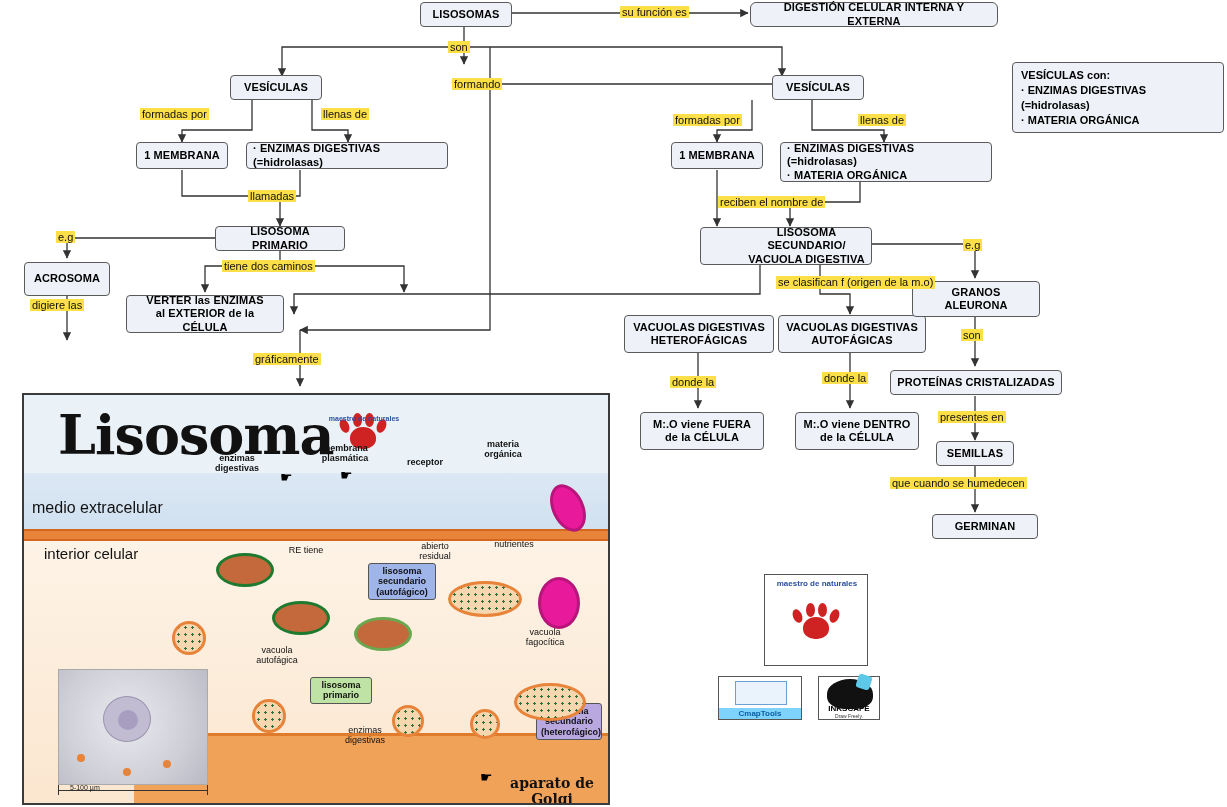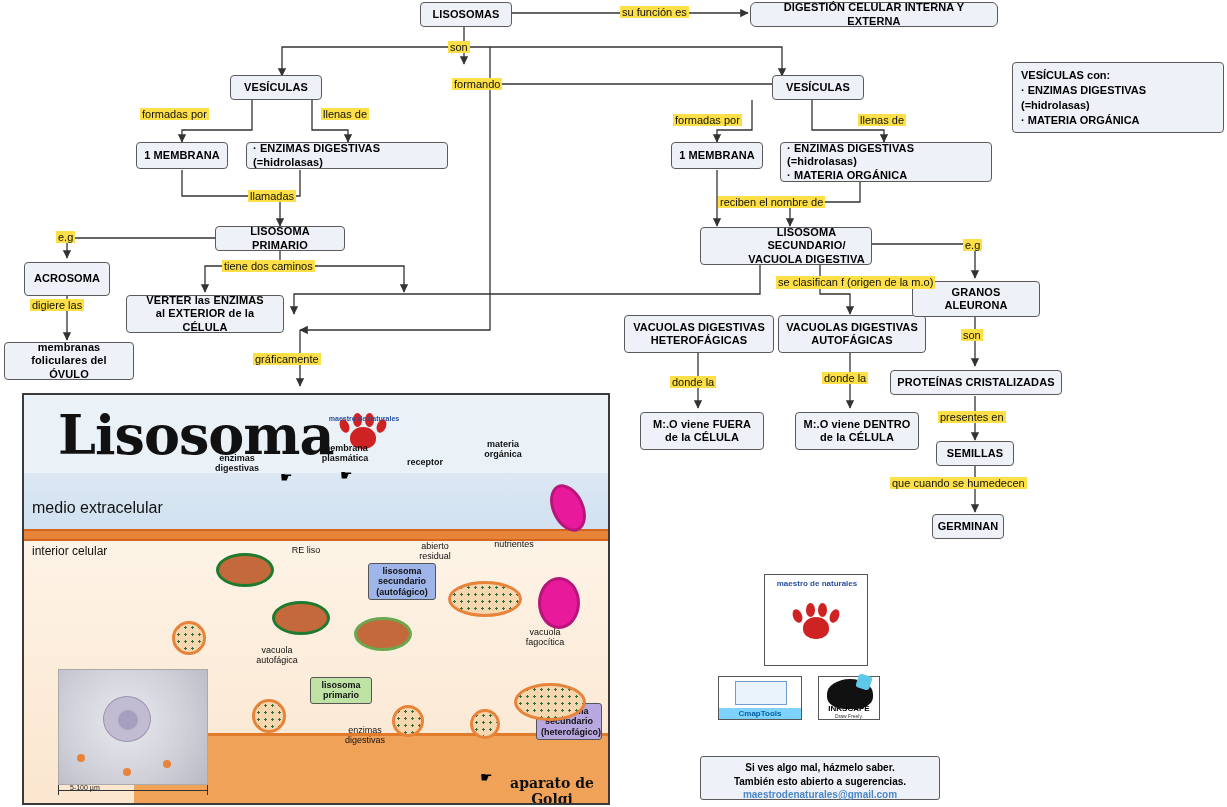--- a/index.html
+++ b/index.html
@@ -281,22 +281,20 @@
 
   <div class="node" style="left:671px; top:142px; width:92px; height:27px;">1 MEMBRANA</div>
 
   <div class="node left" style="left:780px; top:142px; width:212px; height:40px;">· ENZIMAS DIGESTIVAS (=hidrolasas)
 · MATERIA ORGÁNICA</div>
 
   <div class="node" style="left:215px; top:226px; width:130px; height:25px;">LISOSOMA PRIMARIO</div>
 
   <div class="node" style="left:24px; top:262px; width:86px; height:34px;">ACROSOMA</div>
 
-  <div class="node" style="left:4px; top:342px; width:130px; height:38px;">membranas
-foliculares del ÓVULO</div>
 
   <div class="node" style="left:126px; top:295px; width:158px; height:38px;">VERTER las ENZIMAS
 al EXTERIOR de la CÉLULA</div>
 
 
   <div class="node" style="left:700px; top:227px; width:172px; height:38px;padding-left:47px;">LISOSOMA SECUNDARIO/
 VACUOLA DIGESTIVA</div>
 
   <div class="node" style="left:624px; top:315px; width:150px; height:38px;">VACUOLAS DIGESTIVAS
 HETEROFÁGICAS</div>
@@ -309,21 +307,21 @@
 
   <div class="node" style="left:795px; top:412px; width:124px; height:38px;">M:.O viene DENTRO
 de la CÉLULA</div>
 
   <div class="node" style="left:912px; top:281px; width:128px; height:36px;">GRANOS ALEURONA</div>
 
   <div class="node" style="left:890px; top:370px; width:172px; height:25px;">PROTEÍNAS CRISTALIZADAS</div>
 
   <div class="node" style="left:936px; top:441px; width:78px; height:25px;">SEMILLAS</div>
 
-  <div class="node" style="left:932px; top:514px; width:72px; height:25px;">GERMINAN</div>
+  <div class="node" style="left:932px; top:514px; width:106px; height:25px;">GERMINAN</div>
 
   <div class="lbl" style="left:620px; top:6px;">su función es</div>
   <div class="lbl" style="left:448px; top:41px;">son</div>
   <div class="lbl" style="left:140px; top:108px;">formadas por</div>
   <div class="lbl" style="left:321px; top:108px;">llenas de</div>
   <div class="lbl" style="left:452px; top:78px;">formando</div>
   <div class="lbl" style="left:673px; top:114px;">formadas por</div>
   <div class="lbl" style="left:858px; top:114px;">llenas de</div>
   <div class="lbl" style="left:248px; top:190px;">llamadas</div>
   <div class="lbl" style="left:56px; top:231px;">e.g</div>
@@ -361,31 +359,31 @@
       </div>
       <div class="pawtext" style="left:2px; top:14px; width:76px; text-align:center;">maestro de naturales</div>
     </div>
 
     <div id="medio"></div>
     <div id="membrane"></div>
     <div id="interior"></div>
     <div id="golgiband"></div>
 
     <div class="figlabel plain" style="left:8px; top:104px; font-size:16px; text-align:left;">medio extracelular</div>
-    <div class="figlabel plain" style="left:8px; top:150px; font-size:12px; text-align:left;">interior celular</div>
+    <div class="figlabel plain" style="left:20px; top:150px; font-size:15px; text-align:left;">interior celular</div>
 
     <div class="figlabel" style="left:180px; top:58px; width:66px;">enzimas
 digestivas</div>
     <div class="figlabel" style="left:284px; top:48px; width:74px;">membrana
 plasmática</div>
     <div class="figlabel" style="left:372px; top:62px; width:58px;">receptor</div>
     <div class="figlabel" style="left:446px; top:44px; width:66px;">materia
 orgánica</div>
 
-    <div class="figlabel plain" style="left:262px; top:150px; width:40px;">RE liso</div>
+    <div class="figlabel plain" style="left:262px; top:150px; width:40px;">RE tiene</div>
     <div class="figlabel plain" style="left:384px; top:146px; width:54px;">abierto
 residual</div>
     <div class="figlabel plain" style="left:462px; top:144px; width:56px;">nutrientes</div>
     <div class="figlabel plain" style="left:222px; top:250px; width:62px;">vacuola
 autofágica</div>
     <div class="figlabel plain" style="left:492px; top:232px; width:58px;">vacuola
 fagocítica</div>
     <div class="figlabel plain" style="left:312px; top:330px; width:58px;">enzimas
 digestivas</div>
 
@@ -448,19 +446,14 @@
     <div style="position:absolute; left:16px; top:4px; width:52px; height:24px; border:1px solid #6f9fd0; background:#eaf3fb;"></div>
     <div id="cmaplabel">CmapTools</div>
   </div>
 
   <div id="inkbox">
     <div id="inkblob"></div>
     <div id="inkname">INKSCAPE</div>
     <div id="inksub">Draw Freely.</div>
   </div>
 
-  <div id="notebox">
-    <div>Si ves algo mal, házmelo saber.</div>
-    <div>También esto abierto a sugerencias.</div>
-    <div id="noteMail">maestrodenaturales@gmail.com</div>
-  </div>
 
 </div>
 
 </body></html>

